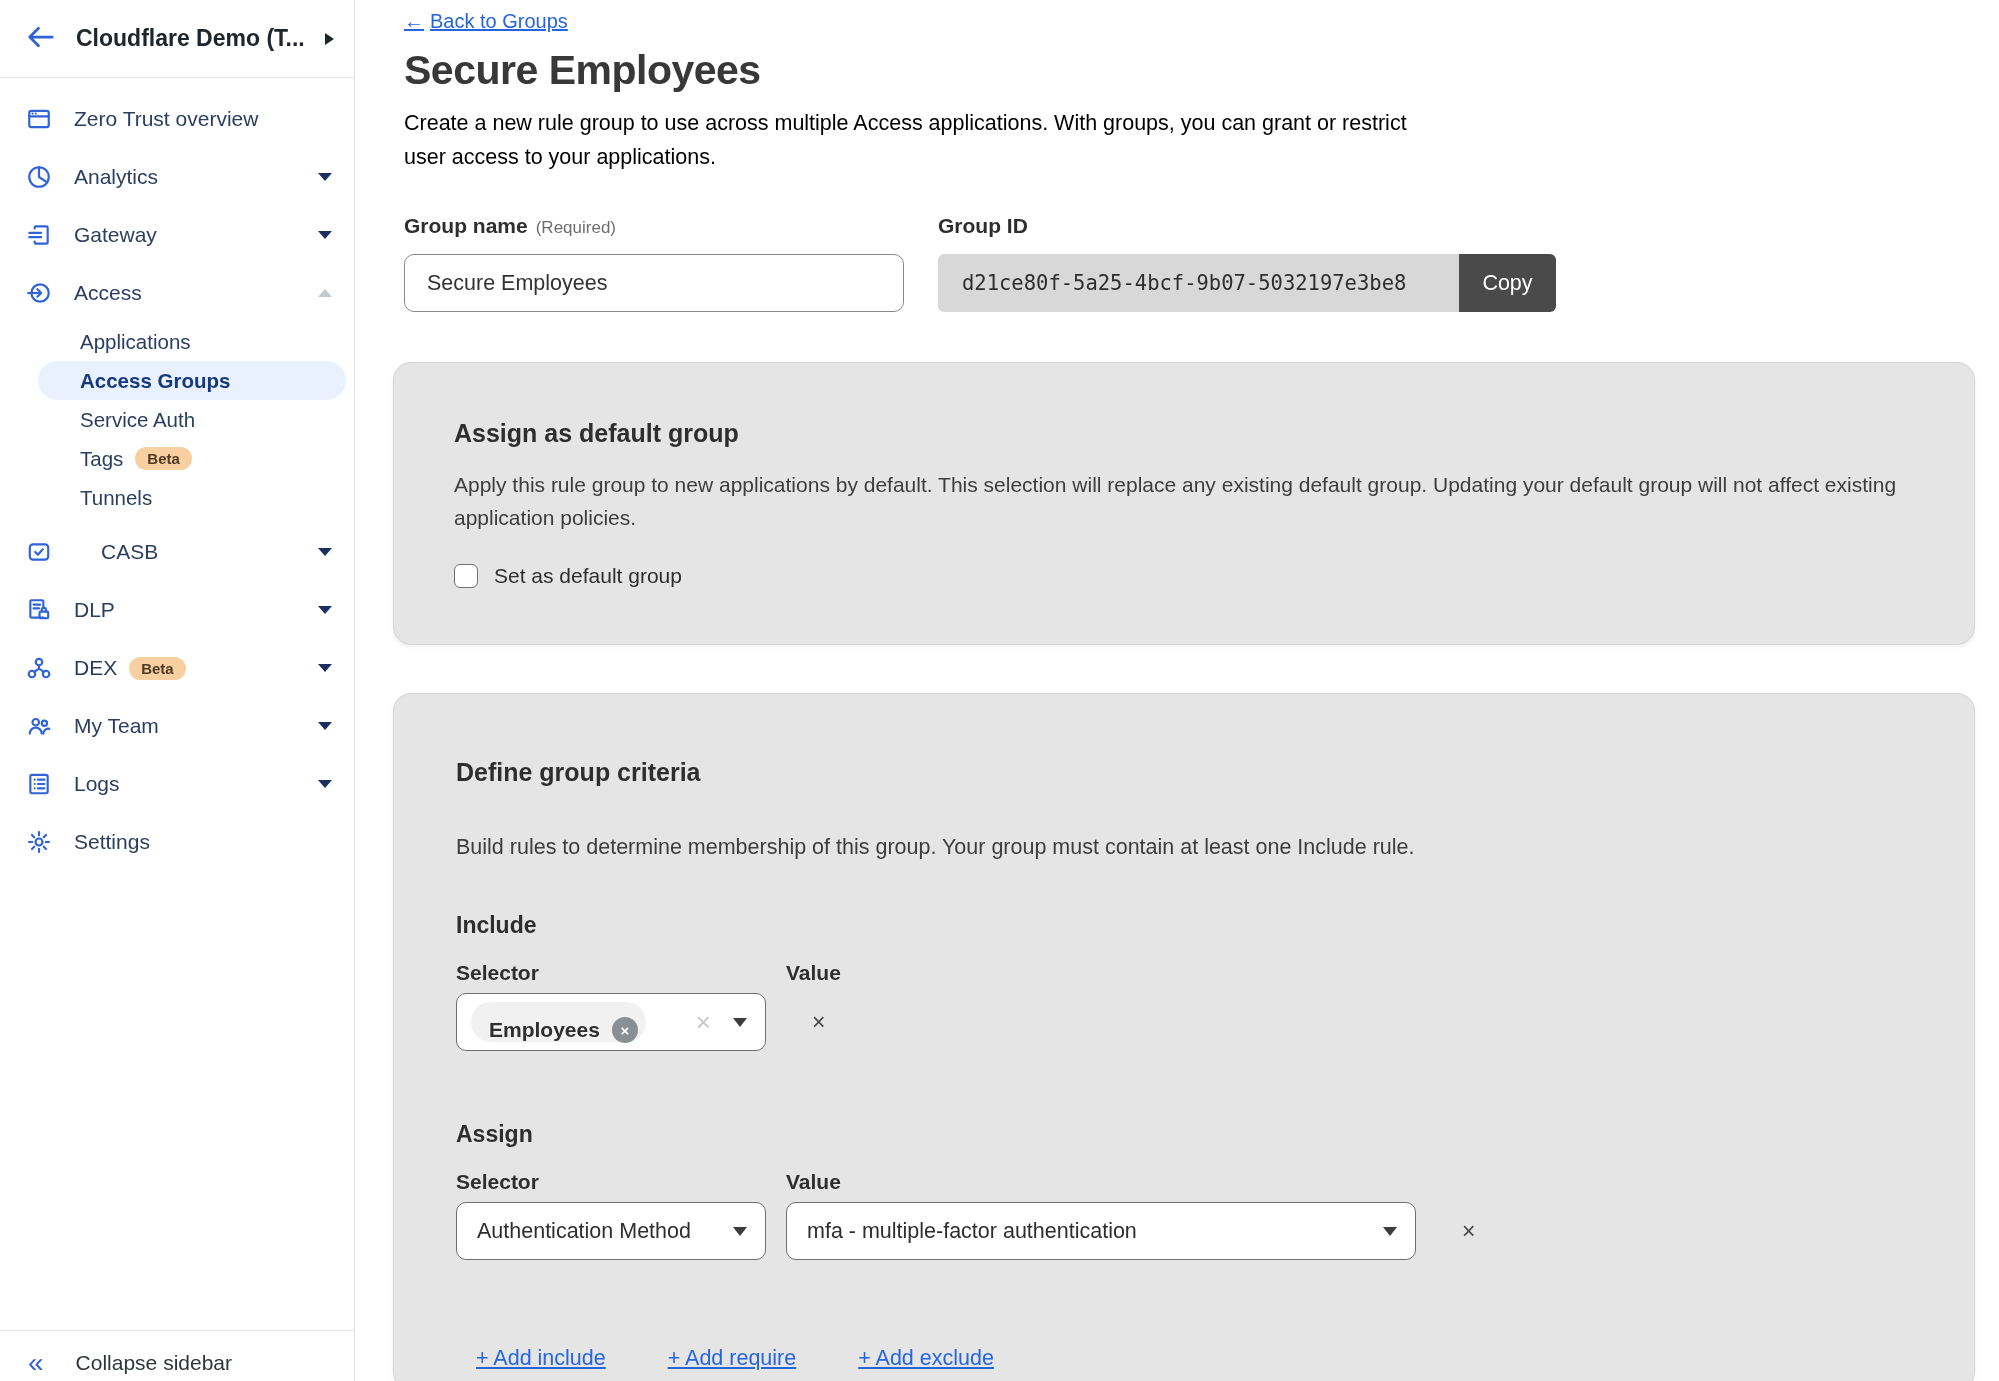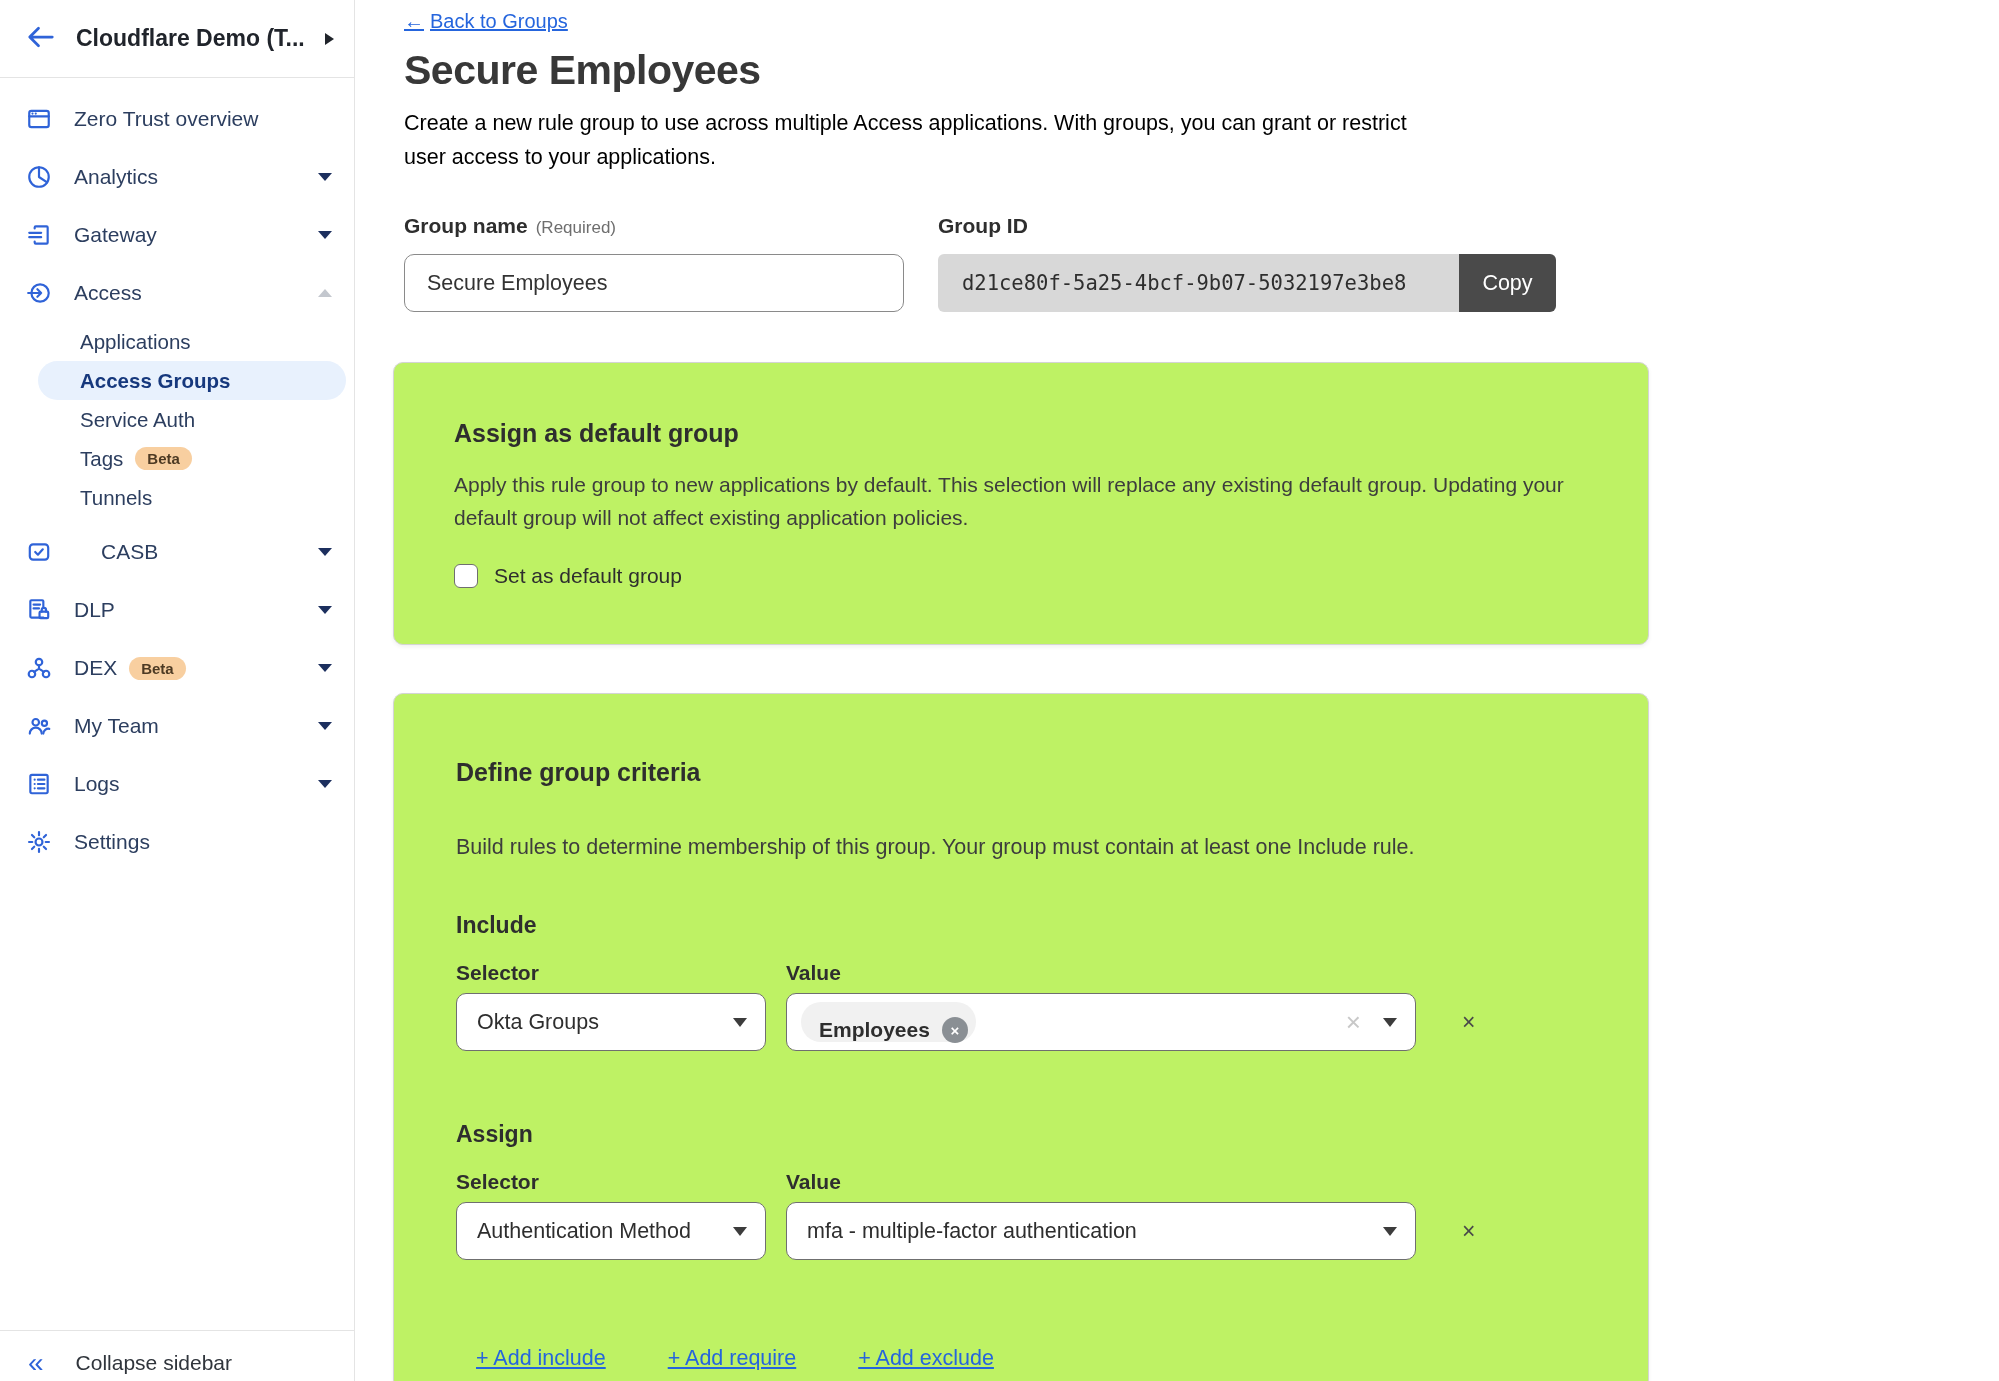--- a/index.html
+++ b/index.html
@@ -47,21 +47,21 @@
   .field-label { font-size:21px; font-weight:700; color:#2e2e2e; }
   .field-hint { font-size:17px; color:#6e6e6e; font-weight:400; margin-left:8px; }
   .name-input { margin-top:16px; width:500px; height:58px; border:1px solid #8a8a8a; border-radius:10px;
                 padding:0 22px; font-size:21.5px; color:#333; font-family:"Liberation Sans",sans-serif; outline:none; }
   .gid-block { margin-left:34px; }
   .gid-box { margin-top:16px; display:flex; height:58px; }
   .gid-value { width:521px; background:#d8d8d8; border-radius:6px 0 0 6px; display:flex; align-items:center;
                padding:0 24px; font-family:"DejaVu Sans Mono", monospace; font-size:20.5px; color:#2e2e2e; white-space:nowrap; }
   .copy-btn { width:97px; background:#4a4a4a; color:#fff; border:none; border-radius:0 6px 6px 0;
               font-size:21.5px; font-family:"Liberation Sans",sans-serif; cursor:pointer; }
-  .card { margin-left:-11px; width:1256px; border:1px solid #d4d4d4; border-radius:10px; background:#bef264;
+  .card { margin-left:-11px; width:1582px; border:1px solid #d4d4d4; border-radius:18px; background:#e5e5e5;
           box-shadow:0 2px 4px rgba(0,0,0,0.06); }
   .card1 { margin-top:50px; padding:56px 60px 56px 60px; }
   .card-title { font-size:25px; font-weight:700; color:#2e2e2e; }
   .card-desc { margin-top:20px; font-size:21px; line-height:33px; color:#3d3d3d; max-width:1450px; }
   .chk-row { margin-top:30px; display:flex; align-items:center; cursor:pointer; }
   .checkbox { width:24px; height:24px; border:1.5px solid #6f6f6f; border-radius:6px; background:#fff; }
   .chk-label { font-size:21px; color:#2e2e2e; margin-left:16px; }
   .card2 { margin-top:48px; padding:64px 60px 0 62px; min-height:697px; }
   .section-heading { font-size:23px; font-weight:700; color:#2e2e2e; }
   .crit-desc { margin-top:48px; font-size:21.5px; color:#3d3d3d; }
@@ -279,24 +279,20 @@
     <p class="crit-desc">Build rules to determine membership of this group. Your group must contain at least one Include rule.</p>
 
     <h3 class="section-heading" style="margin-top:52px;">Include</h3>
 
     <div class="rule-grid labels-row">
       <span class="field-label">Selector</span>
       <span class="field-label">Value</span>
       <span></span>
     </div>
     <div class="rule-grid selects-row">
-      <div class="select-box">
-        <span class="select-text">Okta Groups</span>
-        <span class="sel-caret"></span>
-      </div>
       <div class="select-box multi-box">
         <span class="tag-pill">
           <span class="tag-text">Employees</span>
           <span class="tag-x">×</span>
         </span>
         <span class="clear-x">×</span>
         <span class="sel-caret"></span>
       </div>
       <span class="row-x">×</span>
     </div>

